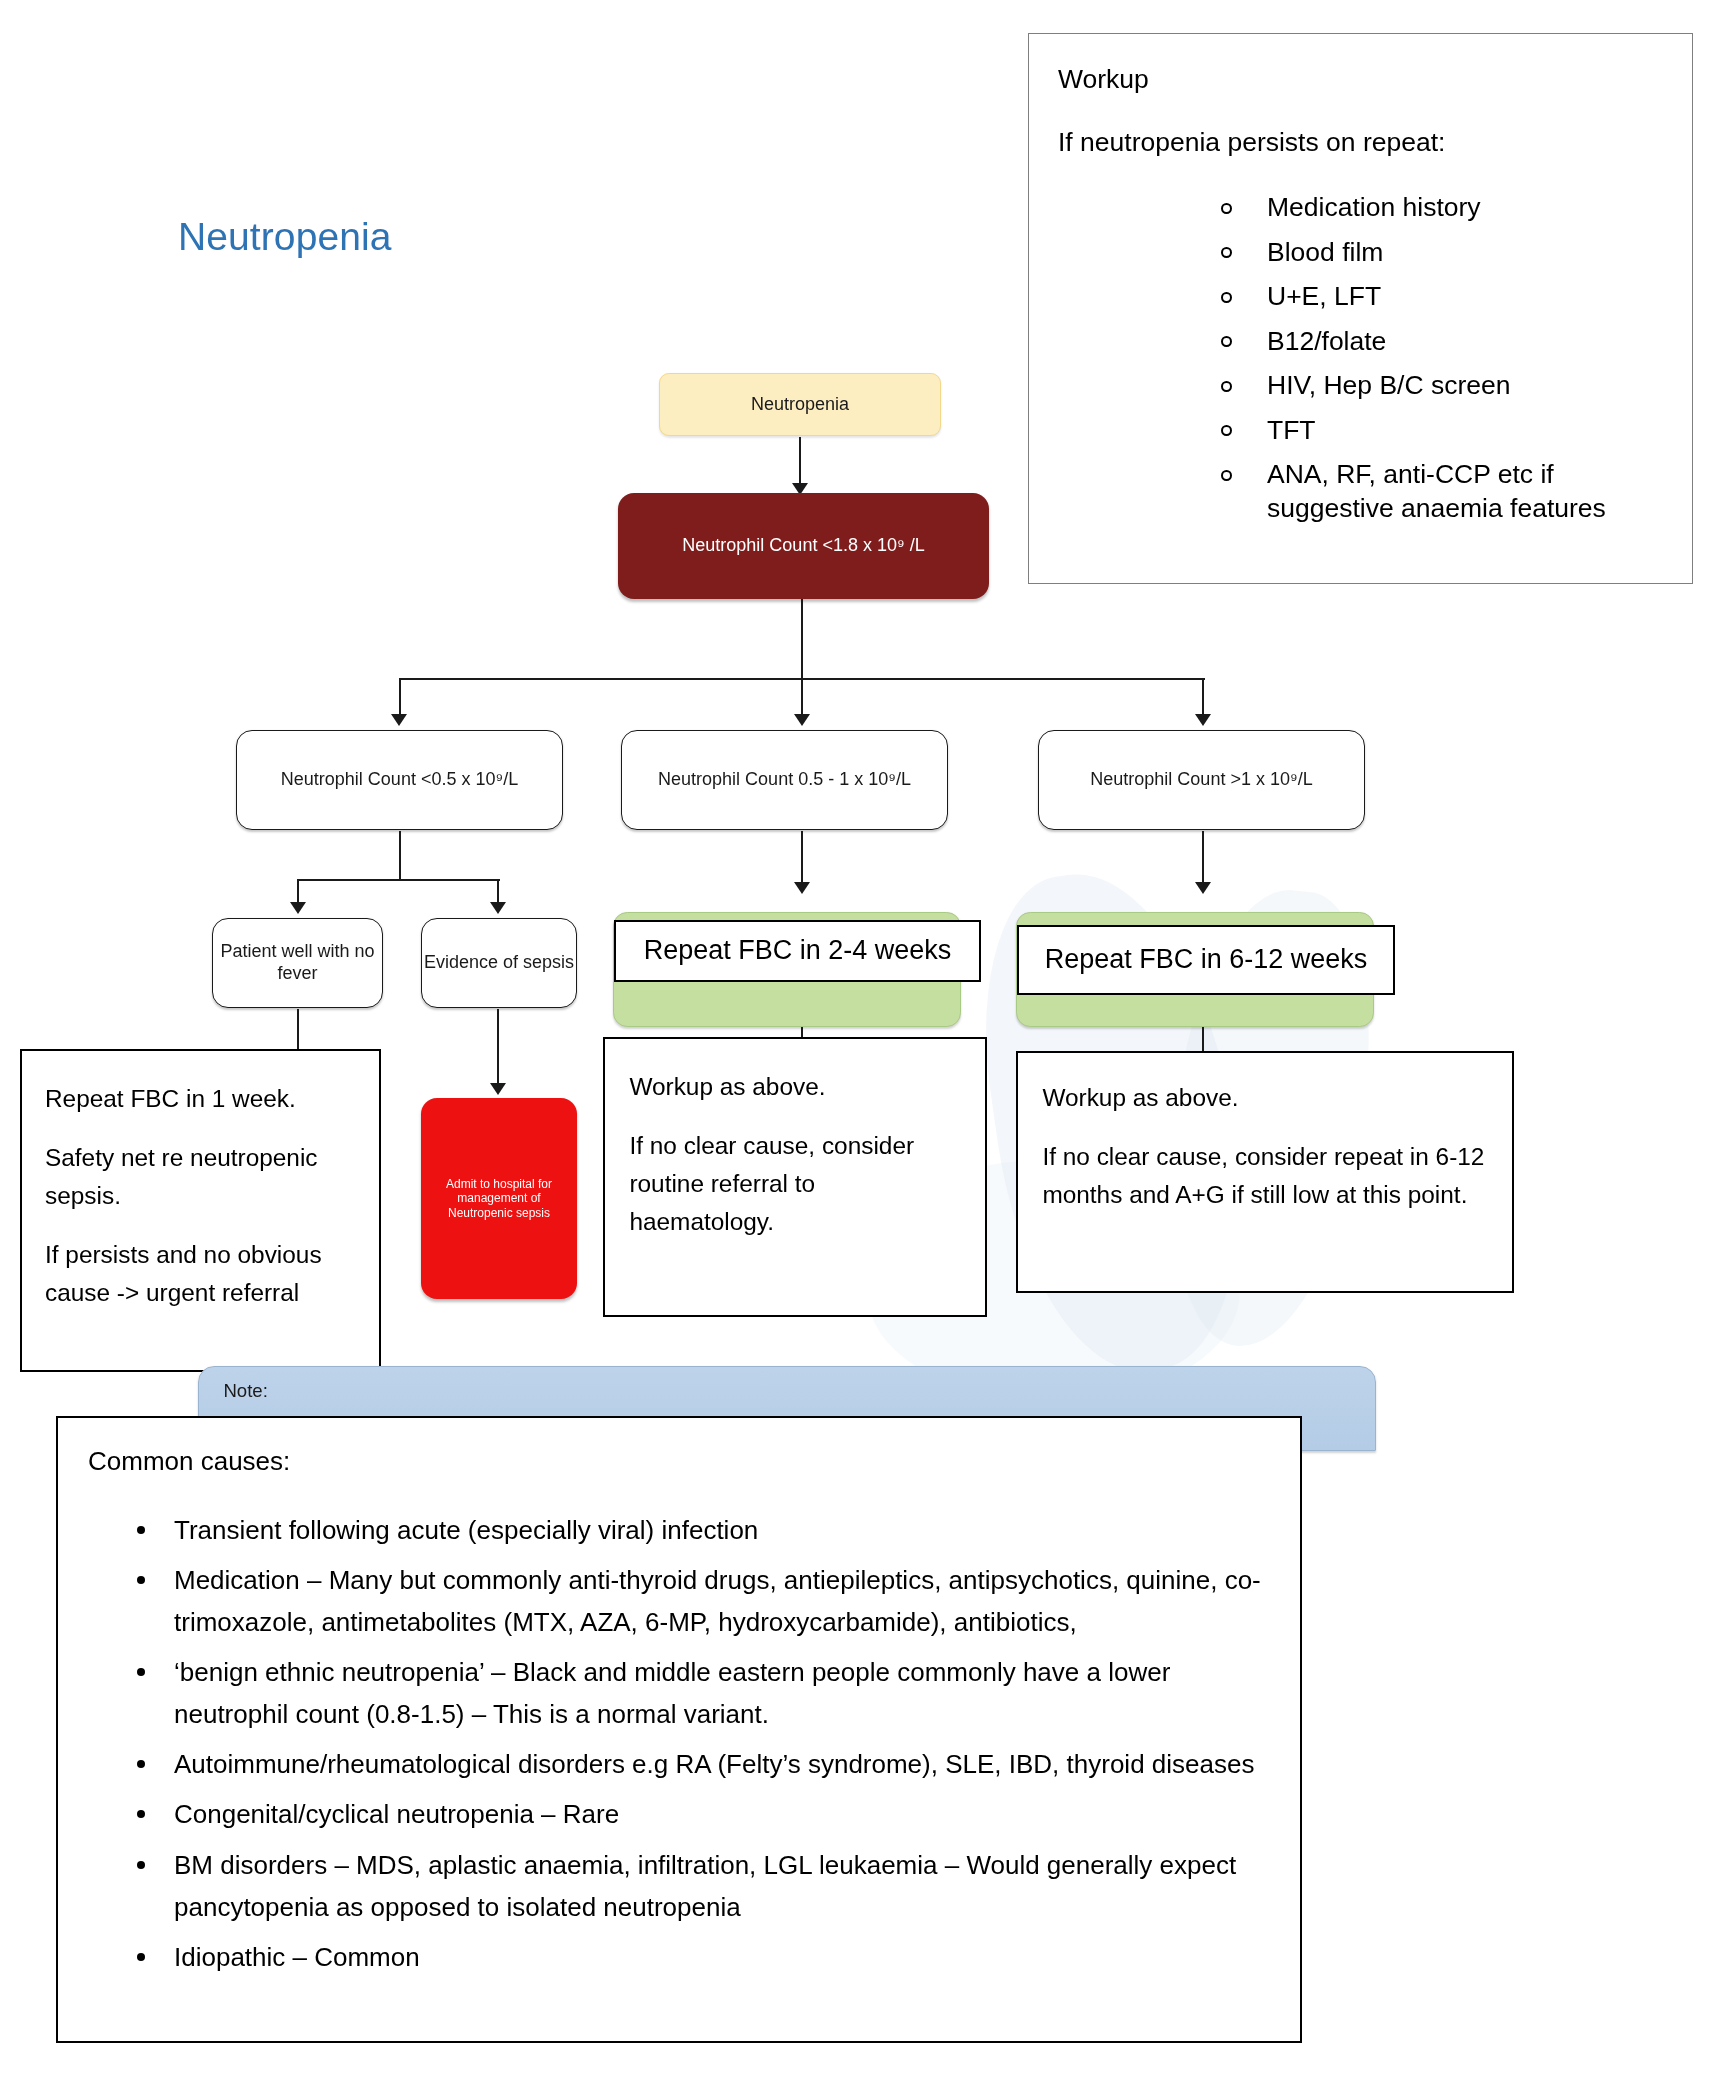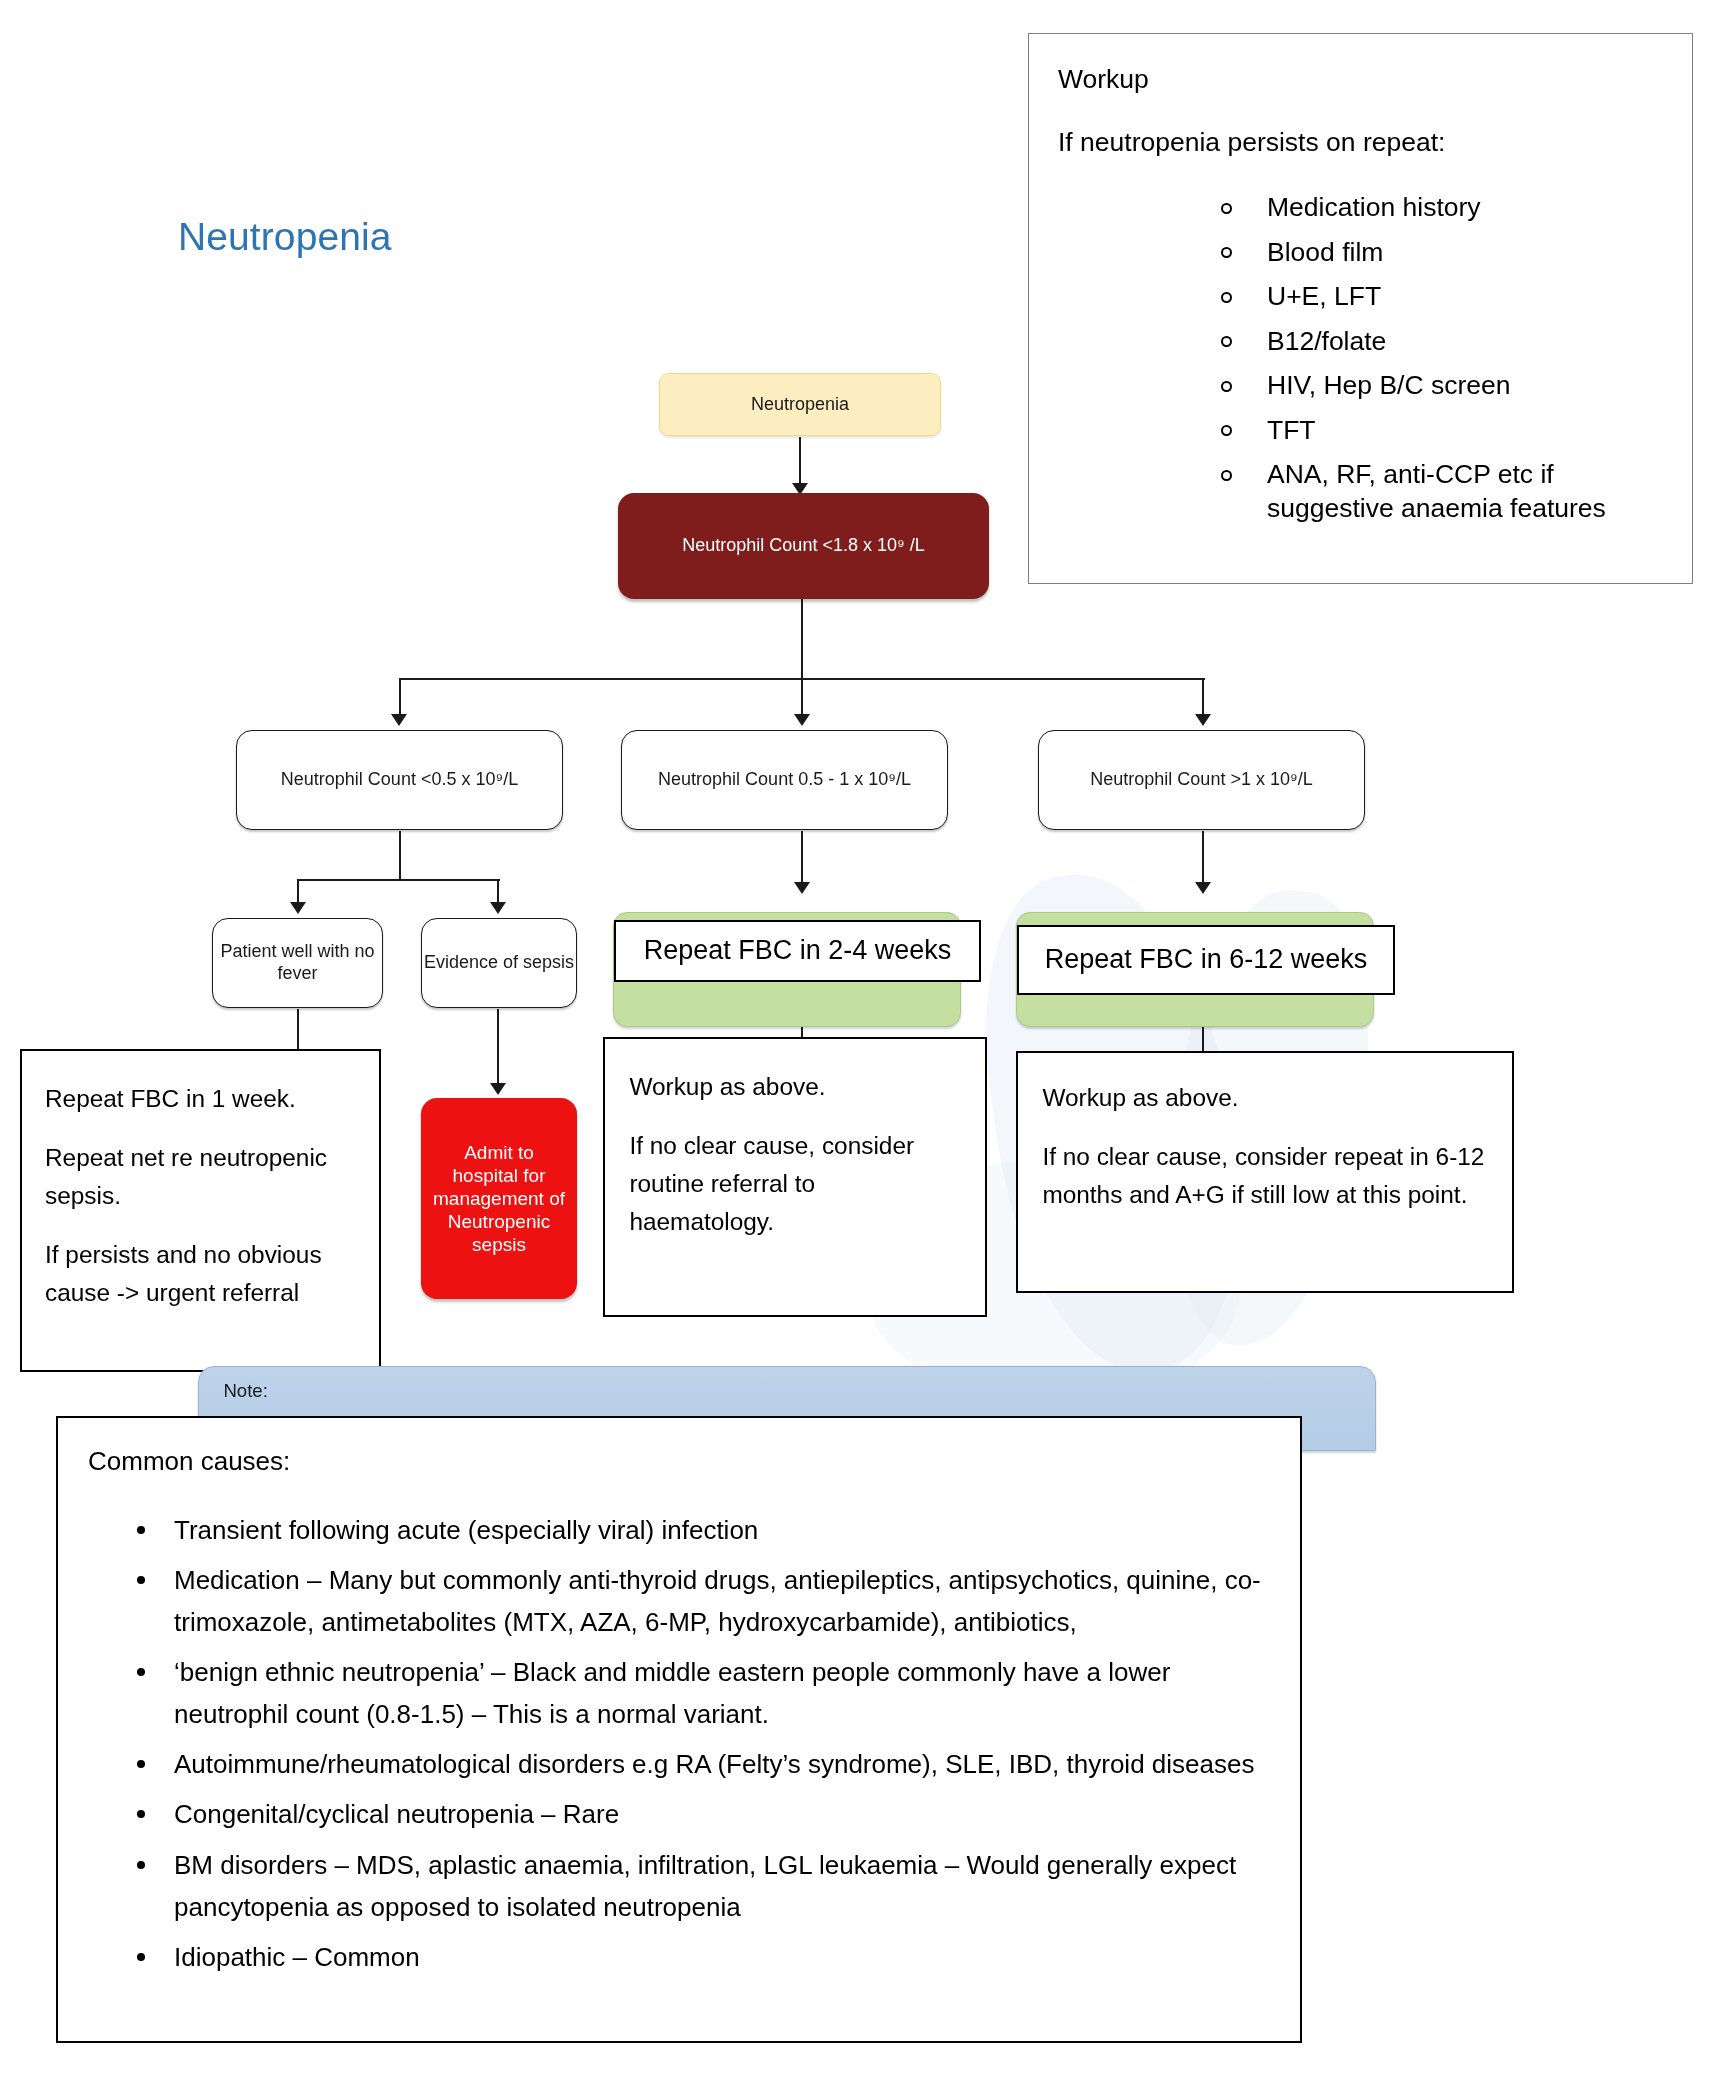--- a/index.html
+++ b/index.html
@@ -142,21 +142,21 @@
     color: #1a1a1a;
     box-shadow: 0 1.4px 2.2px rgba(0,0,0,.22);
   }
   .sub-1 { left: 212px; width: 171px; }
   .sub-2 { left: 421px; width: 156px; }
 
   .node-red-admit {
     left: 421px; top: 1098px; width: 156px; height: 201px;
     background: #ee1111;
     border-radius: 16px;
-    font-size: 19px;
+    font-size: 12px;
     color: #ffffff;
     box-shadow: 0 2.2px 2.9px rgba(0,0,0,.25);
     padding: 0 11.5px;
   }
 
   .node-green {
     top: 912px; height: 115px;
     background: #c5dfa0;
     border: 1.4px solid #a9ca85;
     border-radius: 14.3px;
@@ -364,21 +364,21 @@
 
   <div class="conn vline" style="left:801px; top:1027px; height:16px;"></div>
 
   <div class="conn vline" style="left:1202px; top:1027px; height:29px;"></div>
 
   <div class="wbox repeat-24">Repeat FBC in 2-4 weeks</div>
   <div class="wbox repeat-612">Repeat FBC in 6-12 weeks</div>
 
   <div class="wbox box-left">
     <p>Repeat FBC in 1 week.</p>
-    <p>Repeat net re neutropenic sepsis.</p>
+    <p>Safety net re neutropenic sepsis.</p>
     <p>If persists and no obvious cause -&gt; urgent referral</p>
   </div>
 
   <div class="wbox box-mid">
     <p>Workup as above.</p>
     <p>If no clear cause, consider routine referral to haematology.</p>
   </div>
 
   <div class="wbox box-right">
     <p>Workup as above.</p>

